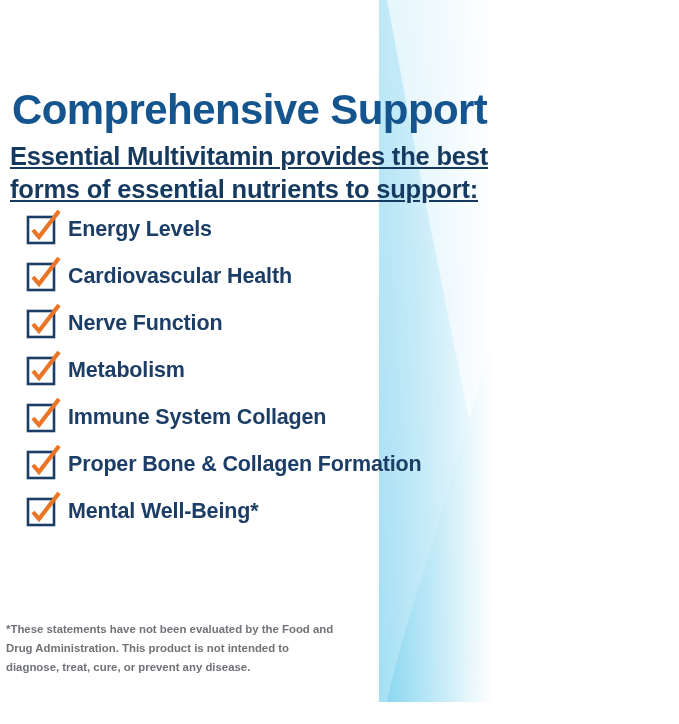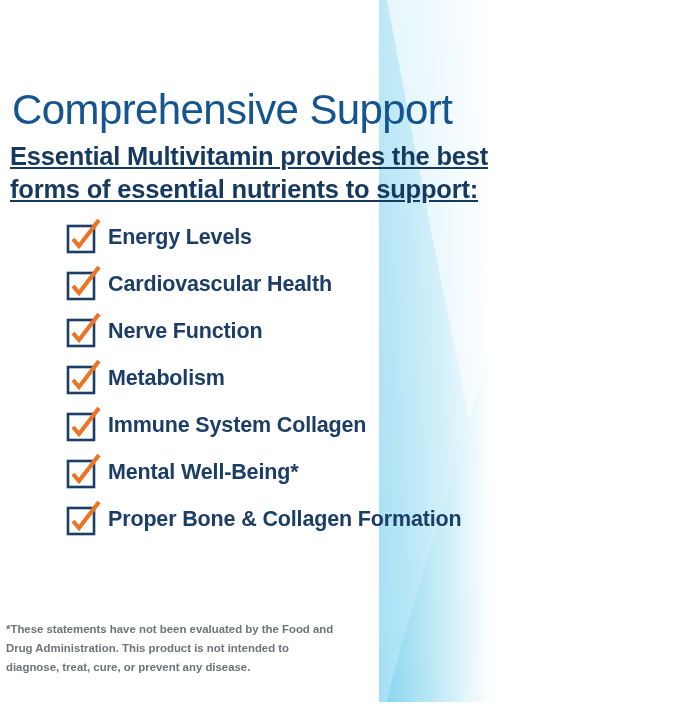--- a/index.html
+++ b/index.html
@@ -36,21 +36,21 @@
     left: 0; top: 0;
     width: 679px;
     height: 724px;
   }
 
   #page-title {
     position: absolute;
     left: 12px;
     top: 44px;
     font-size: 42px;
-    font-weight: 400;
+    font-weight: 700;
     letter-spacing: -0.6px;
     color: #15558f;
     line-height: 1.05;
     white-space: nowrap;
     margin-top: 44px;
   }
 
   #subtitle {
     position: absolute;
     left: 10px;
@@ -70,22 +70,21 @@
     top: 205px;
     width: 560px;
     list-style: none;
     margin: 0;
     padding: 0;
   }
   .benefit-item {
     position: relative;
     height: 47px;
     display: flex;
-    align-items: flex-end;
-    padding-left: 40px;
+    align-items: center;
   }
   .checkbox-icon {
     position: relative;
     flex: 0 0 auto;
     margin-left: 28px;
     margin-top: 3px;
     width: 26px;
     height: 26px;
   }
   .checkbox-icon svg {
@@ -245,31 +244,31 @@
         <span class="benefit-label">Immune System Collagen</span>
       </li>
 
       <li class="benefit-item">
         <span class="checkbox-icon">
           <svg viewBox="0 0 38 36" aria-hidden="true">
             <rect x="3" y="7" width="26" height="26" fill="none" stroke="#1c3e66" stroke-width="2.6"></rect>
             <path d="M 8 20 L 14 27 L 34 1" fill="none" stroke="#ea7526" stroke-width="4.2" stroke-linecap="butt" stroke-linejoin="miter"></path>
           </svg>
         </span>
+        <span class="benefit-label">Proper Bone &amp; Collagen Formation</span>
+      </li>
+
+      <li class="benefit-item">
+        <span class="checkbox-icon">
+          <svg viewBox="0 0 38 36" aria-hidden="true">
+            <rect x="3" y="7" width="26" height="26" fill="none" stroke="#1c3e66" stroke-width="2.6"></rect>
+            <path d="M 8 20 L 14 27 L 34 1" fill="none" stroke="#ea7526" stroke-width="4.2" stroke-linecap="butt" stroke-linejoin="miter"></path>
+          </svg>
+        </span>
         <span class="benefit-label">Mental Well-Being*</span>
-      </li>
-
-      <li class="benefit-item">
-        <span class="checkbox-icon">
-          <svg viewBox="0 0 38 36" aria-hidden="true">
-            <rect x="3" y="7" width="26" height="26" fill="none" stroke="#1c3e66" stroke-width="2.6"></rect>
-            <path d="M 8 20 L 14 27 L 34 1" fill="none" stroke="#ea7526" stroke-width="4.2" stroke-linecap="butt" stroke-linejoin="miter"></path>
-          </svg>
-        </span>
-        <span class="benefit-label">Proper Bone &amp; Collagen Formation</span>
       </li>
 
     </ul>
 
     <p id="disclaimer">*These statements have not been evaluated by the Food and Drug Administration. This product is not intended to diagnose, treat, cure, or prevent any disease.</p>
 
 
   </div>
 </div>
 

